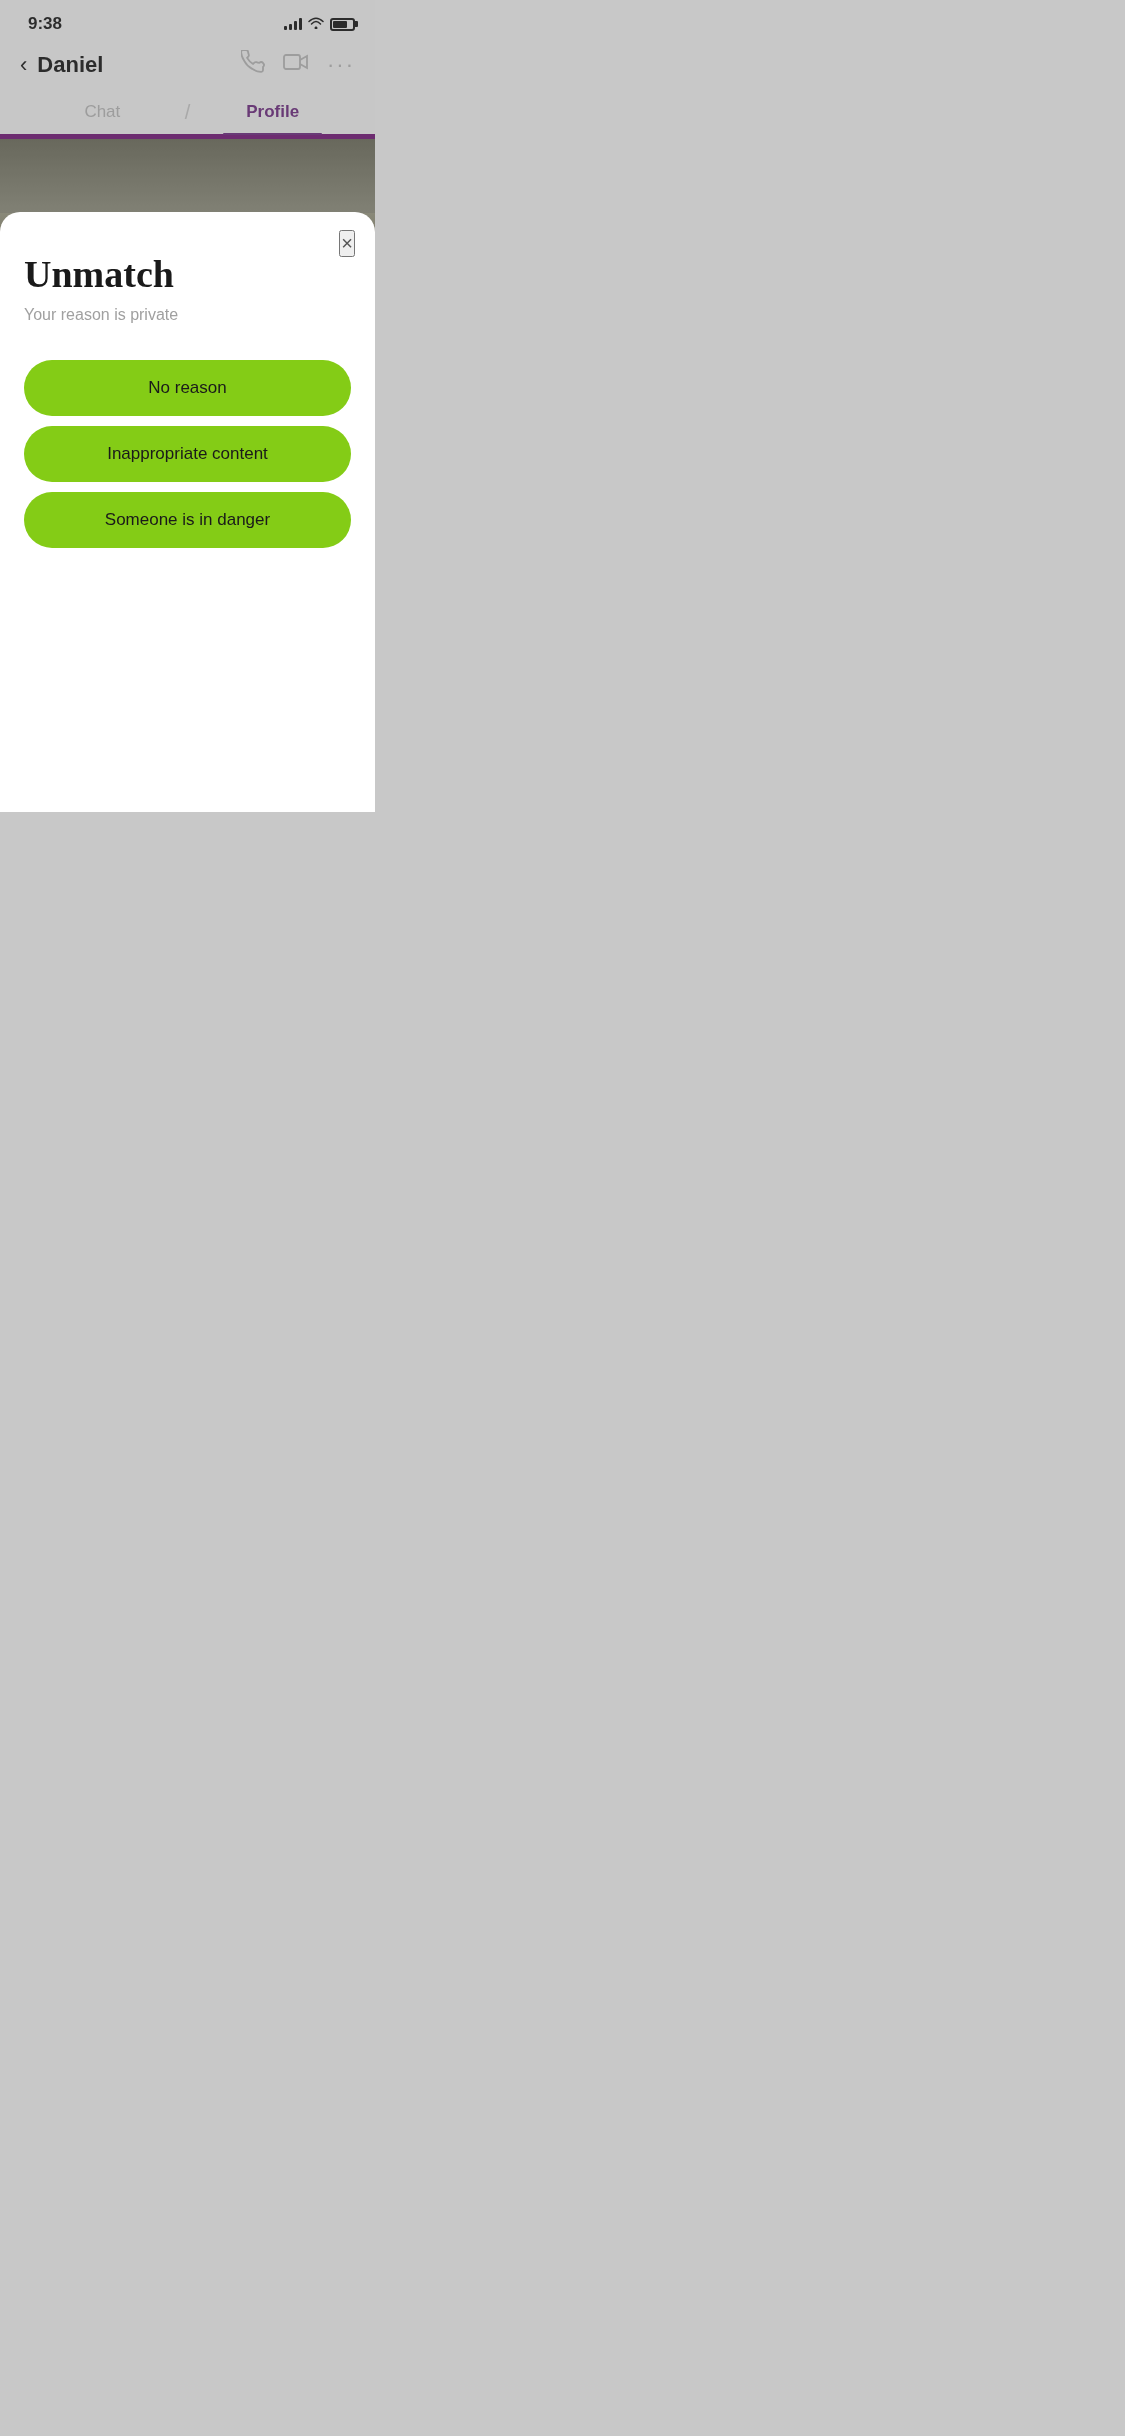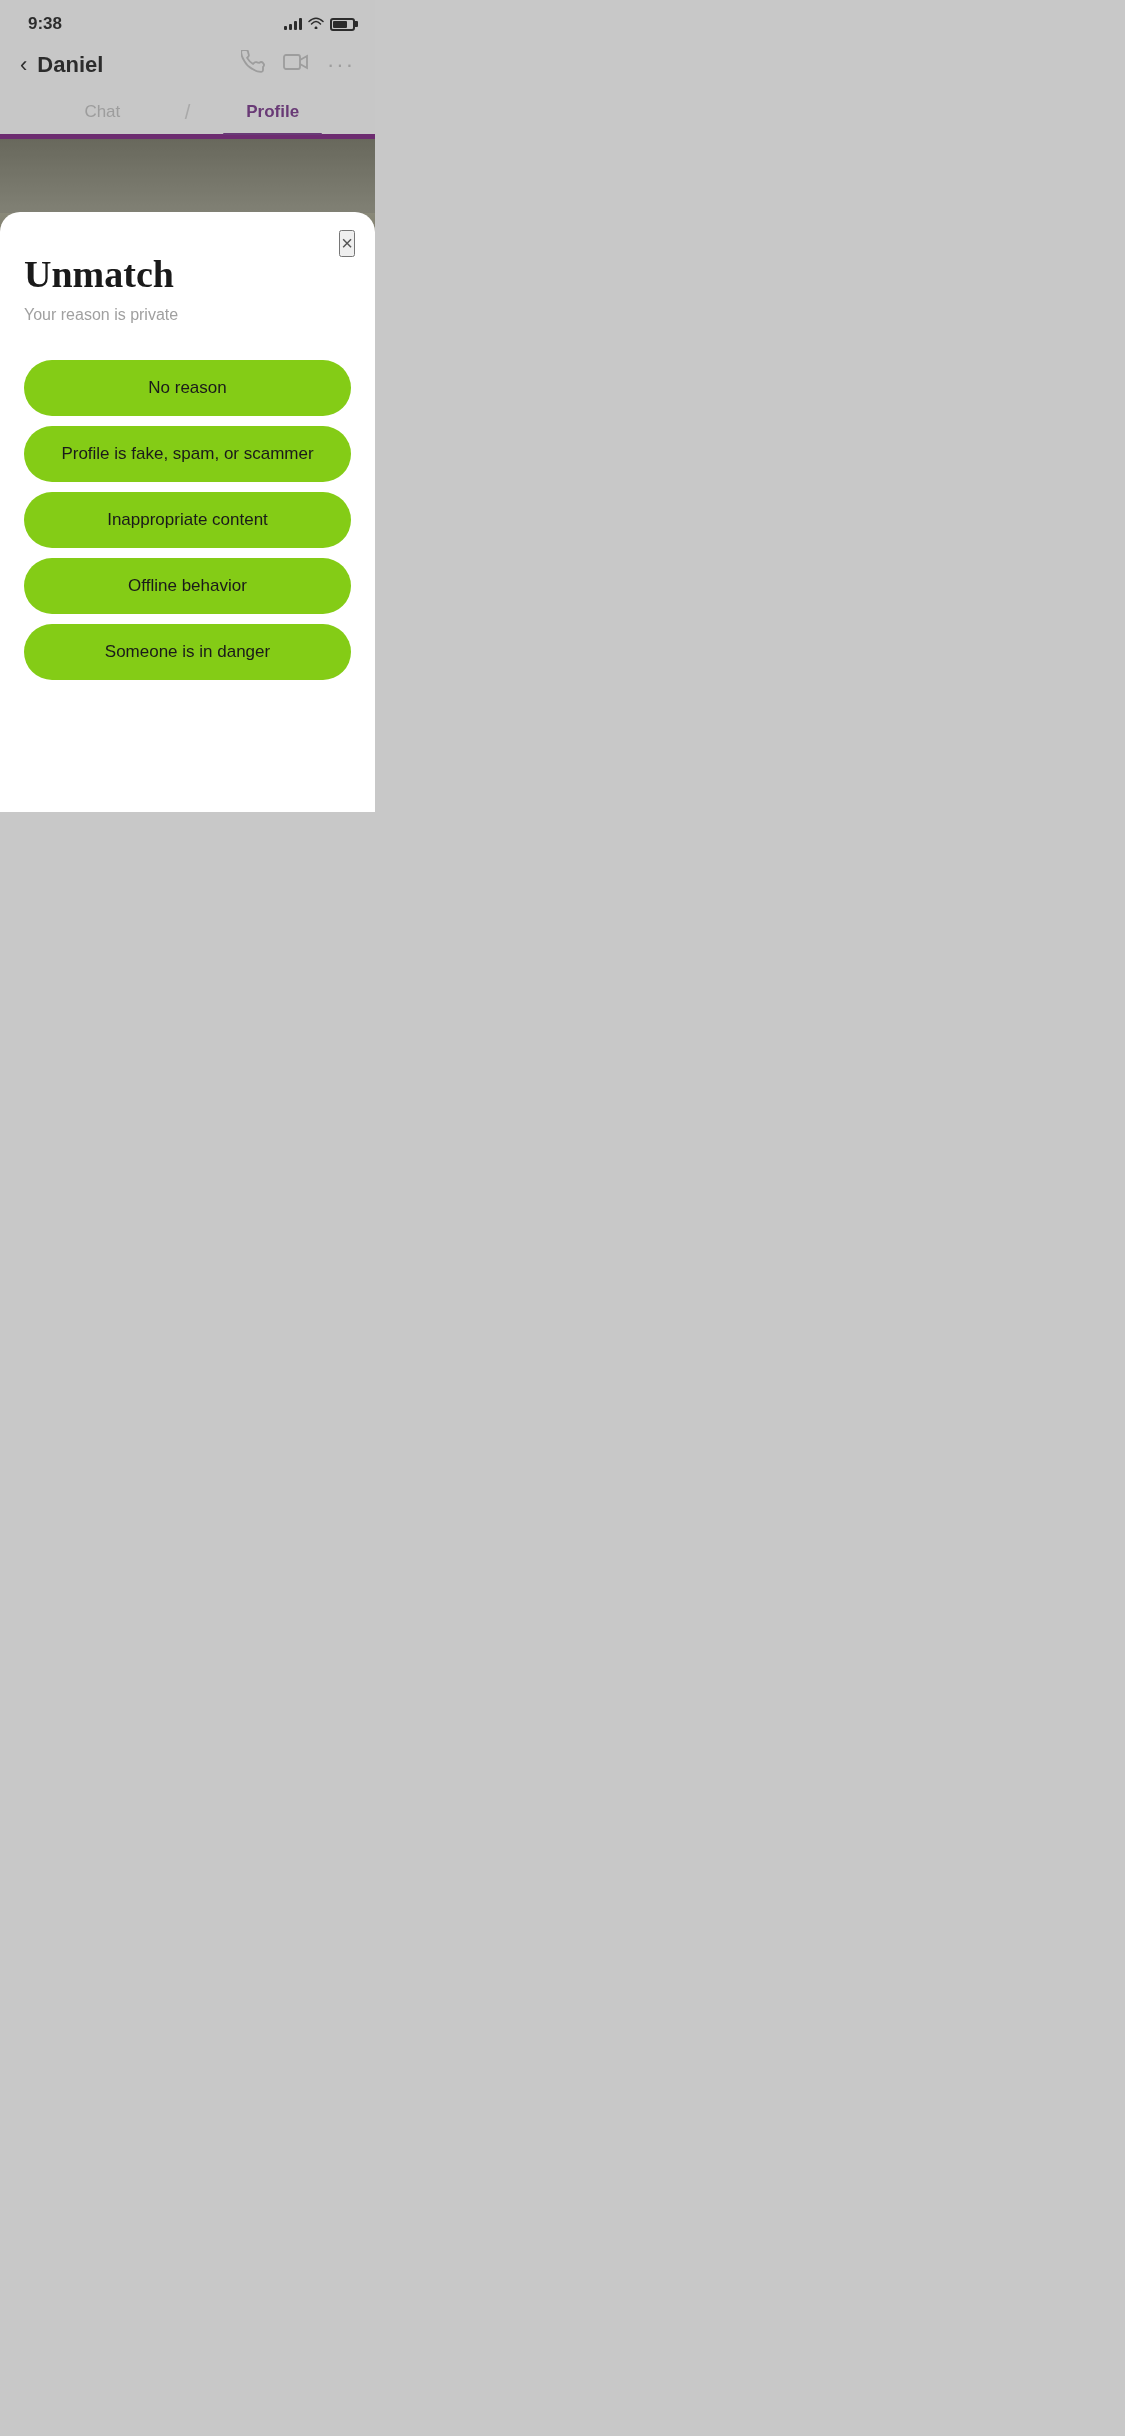--- a/index.html
+++ b/index.html
@@ -338,20 +338,18 @@
 <div class="dimmed-overlay"></div>
 
 <div class="bottom-sheet">
   <button class="close-btn">×</button>
 
   <h1 class="unmatch-title">Unmatch</h1>
   <p class="unmatch-subtitle">Your reason is private</p>
 
   <div class="reason-options">
     <button class="reason-btn">No reason</button>
-    <button class="reason-btn">Profile is fake, spam, or scammer</button>
     <button class="reason-btn">Inappropriate content</button>
-    <button class="reason-btn">Offline behavior</button>
     <button class="reason-btn">Someone is in danger</button>
   </div>
 </div>
 
 <div class="home-indicator"></div>
 
 </body></html>

